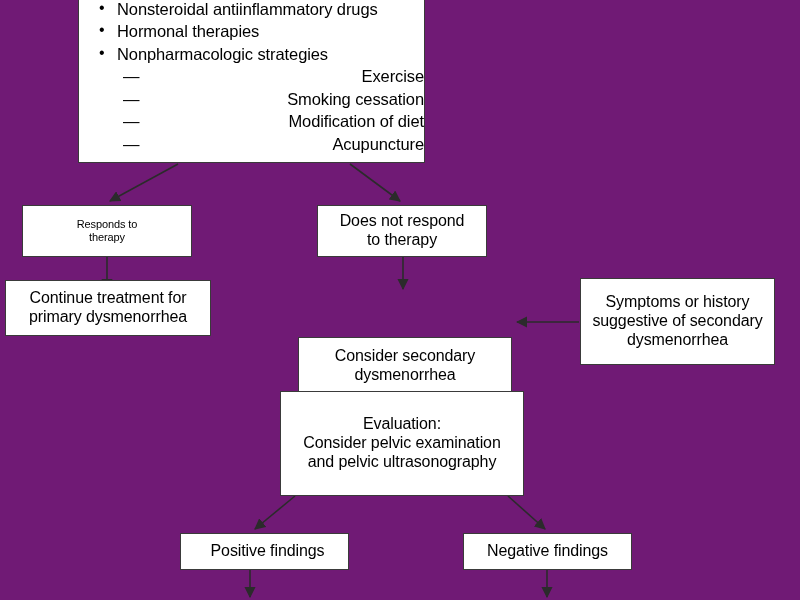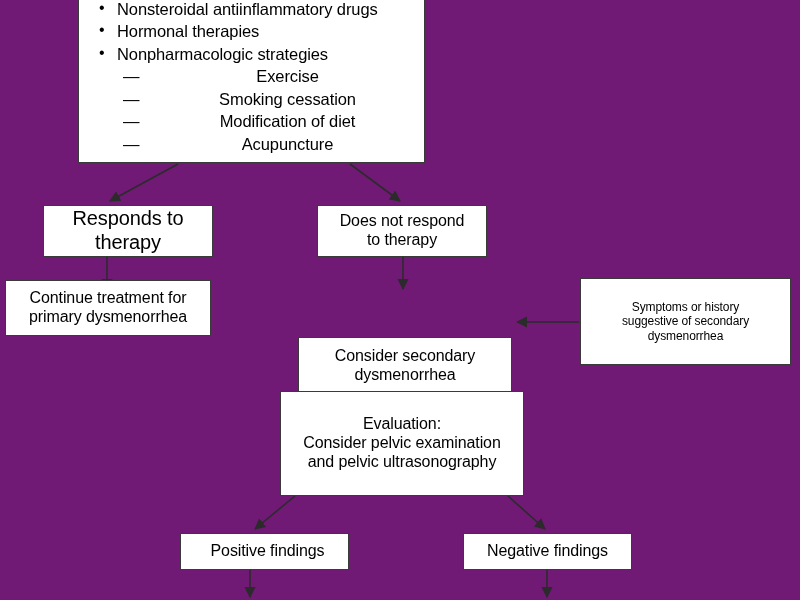--- a/index.html
+++ b/index.html
@@ -76,34 +76,34 @@
     position: absolute;
     left: 20px;
     top: -1px;
     font-size: 16px;
   }
   #node-treatment-options .dash-item {
     position: relative;
     padding-left: 72px;
     margin-bottom: 3px;
     white-space: nowrap;
-    text-align: center;
+    text-align: right;
   }
   #node-treatment-options .dash-item::before {
     content: "\2014";
     position: absolute;
     left: 44px;
     top: 0;
   }
 
-  #node-responds-to-therapy { left: 22px;  top: 205px; width: 170px; height: 52px; font-size: 20px; margin-left: 21px; }
+  #node-responds-to-therapy { left: 22px;  top: 205px; width: 170px; height: 52px; font-size: 11px; }
   #node-does-not-respond    { left: 317px; top: 205px; width: 170px; height: 52px; font-size: 16px; }
   #node-continue-treatment  { left: 5px;   top: 280px; width: 206px; height: 56px; font-size: 16px; }
   #node-consider-secondary  { left: 298px; top: 293px; width: 214px; height: 57px; font-size: 16px; margin-top: 44px; }
-  #node-symptoms-history    { left: 580px; top: 278px; width: 211px; height: 87px; font-size: 12px; align-items: center; }
+  #node-symptoms-history    { left: 580px; top: 278px; width: 195px; height: 87px; font-size: 16px; align-items: center; }
   #node-evaluation          { left: 280px; top: 391px; width: 244px; height: 105px; font-size: 16px; align-items: center; }
   #node-positive-findings   { left: 180px; top: 533px; width: 169px; height: 37px; font-size: 16px; padding-left: 6px; }
   #node-negative-findings   { left: 463px; top: 533px; width: 169px; height: 37px; font-size: 16px; justify-content: flex-end; }
 </style>
 </head>
 <body>
 
 <div id="canvas">
 
   <svg class="edges" viewBox="0 0 800 600" xmlns="http://www.w3.org/2000/svg">

